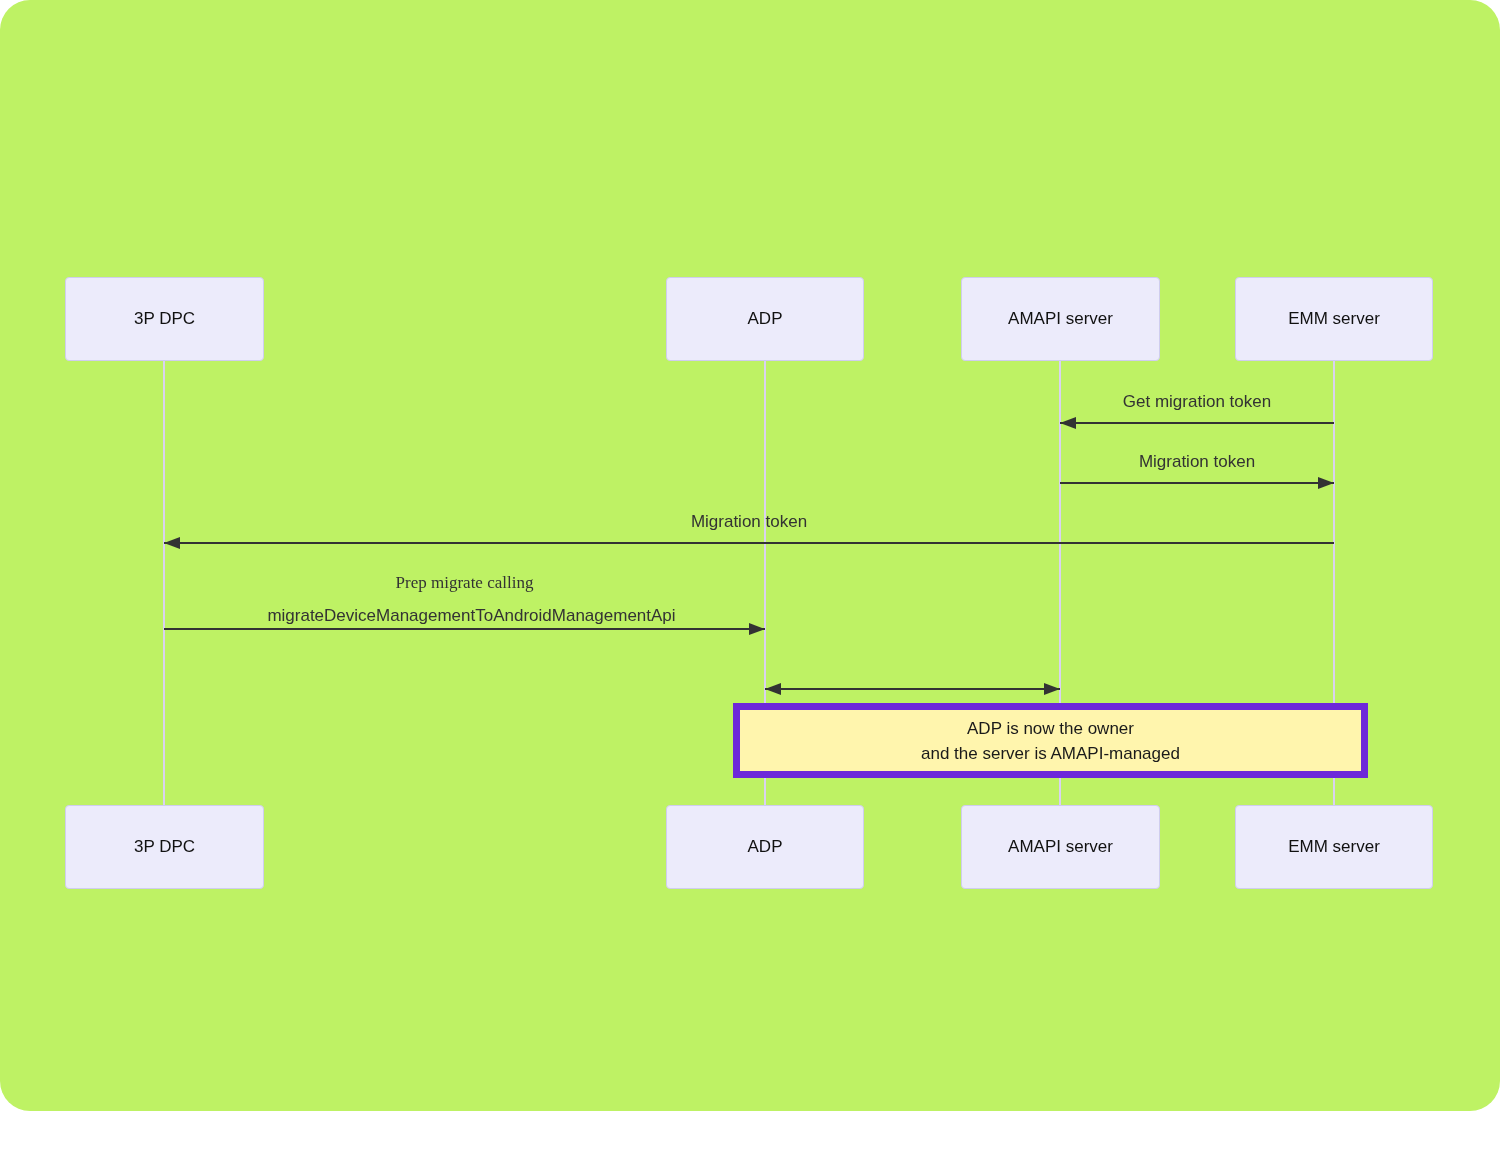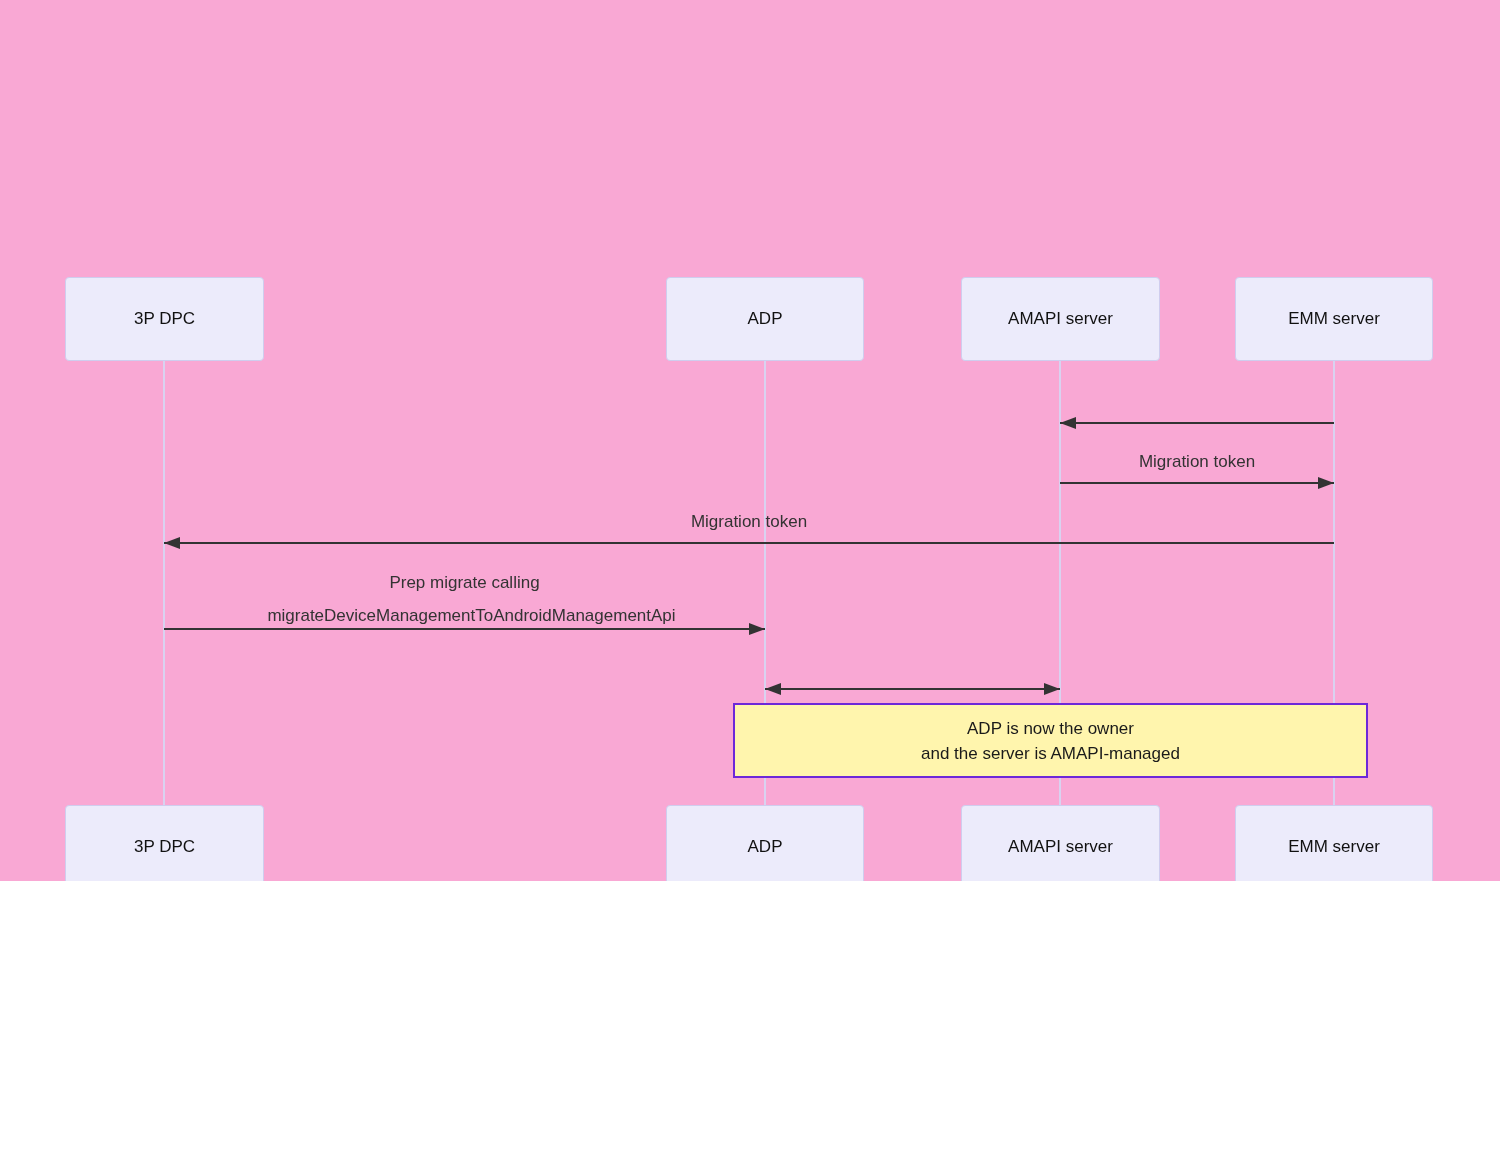--- a/index.html
+++ b/index.html
@@ -4,23 +4,24 @@
 <style>
   html, body {
     margin: 0;
     padding: 0;
     background: #ffffff;
     font-family: "Liberation Sans", sans-serif;
   }
   .canvas {
     position: relative;
     width: 1500px;
-    height: 881px;
-    background: #f9a8d4;
+    height: 1111px;
+    background: #bef264;
     overflow: hidden;
+    border-radius: 30px;
   }
   .actor {
     position: absolute;
     box-sizing: border-box;
     background: #ecebfb;
     border: 1px solid #cfcdee;
     border-radius: 4px;
     display: flex;
     align-items: center;
     justify-content: center;
@@ -52,21 +53,21 @@
     height: 0;
     border-top: 6px solid transparent;
     border-bottom: 6px solid transparent;
   }
   .arrowhead.left  { border-right: 16px solid #333333; }
   .arrowhead.right { border-left: 16px solid #333333; }
   .note {
     position: absolute;
     box-sizing: border-box;
     background: #fff5ad;
-    border: 2px solid #6d28d9;
+    border: 7px solid #6d28d9;
     display: flex;
     flex-direction: column;
     align-items: center;
     justify-content: center;
     font-size: 17px;
     line-height: 25px;
     color: #1a1a1a;
     text-align: center;
   }
 </style>
@@ -86,32 +87,33 @@
   <div class="actor" style="left:666px; top:277px; width:198px; height:84px;">
     <span>ADP</span>
   </div>
   <div class="actor" style="left:961px; top:277px; width:199px; height:84px;">
     <span>AMAPI server</span>
   </div>
   <div class="actor" style="left:1235px; top:277px; width:198px; height:84px;">
     <span>EMM server</span>
   </div>
 
+  <div class="msg-label" style="left:1060px; top:389px; width:274px;">Get migration token</div>
   <div class="msg-line" style="left:1060px; top:422px; width:274px;"></div>
   <div class="arrowhead left" style="left:1060px; top:417px;"></div>
 
   <div class="msg-label" style="left:1060px; top:449px; width:274px;">Migration token</div>
   <div class="msg-line" style="left:1060px; top:482px; width:274px;"></div>
   <div class="arrowhead right" style="left:1318px; top:477px;"></div>
 
   <div class="msg-label" style="left:164px; top:509px; width:1170px;">Migration token</div>
   <div class="msg-line" style="left:164px; top:542px; width:1170px;"></div>
   <div class="arrowhead left" style="left:164px; top:537px;"></div>
 
-  <div class="msg-label" style="left:164px; top:570px; width:601px;">Prep migrate calling</div>
+  <div class="msg-label" style="left:164px; top:570px; width:601px;font-family:Liberation Serif, serif;">Prep migrate calling</div>
   <div class="msg-label" style="left:164px; top:603px; width:601px;margin-left:7px;">migrateDeviceManagementToAndroidManagementApi</div>
   <div class="msg-line" style="left:164px; top:628px; width:601px;"></div>
   <div class="arrowhead right" style="left:749px; top:623px;"></div>
 
   <div class="msg-line" style="left:765px; top:688px; width:295px;"></div>
   <div class="arrowhead left" style="left:765px; top:683px;"></div>
   <div class="arrowhead right" style="left:1044px; top:683px;"></div>
 
   <div class="note" style="left:733px; top:703px; width:635px; height:75px;">
     <div>ADP is now the owner</div>

